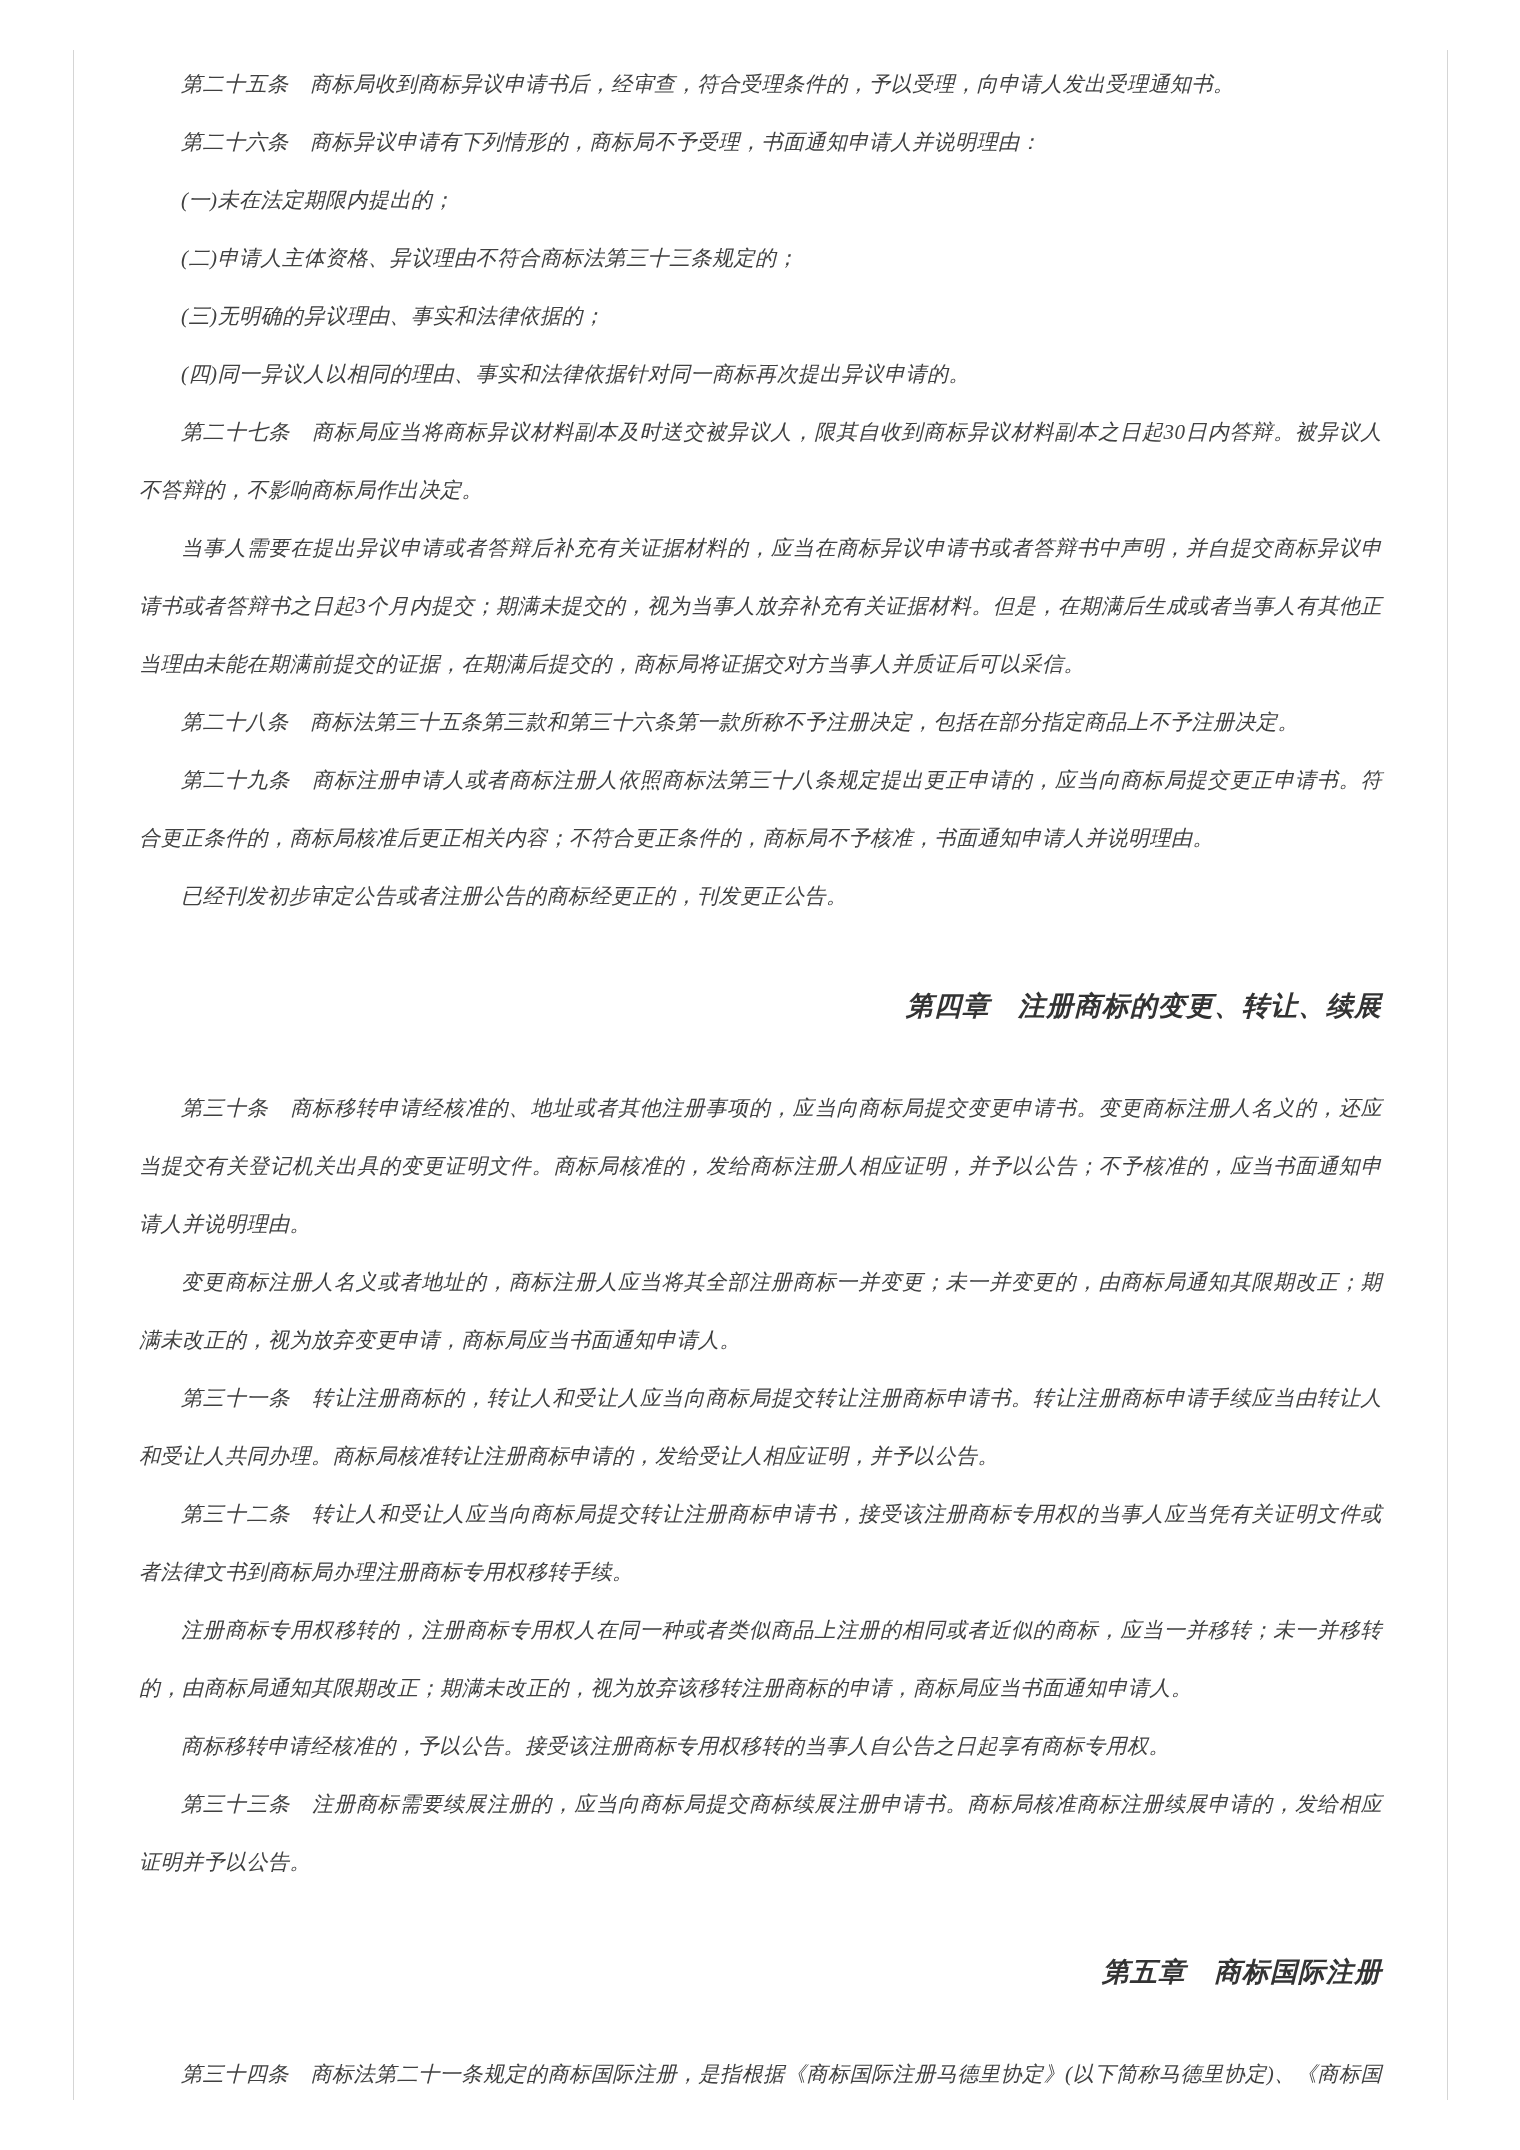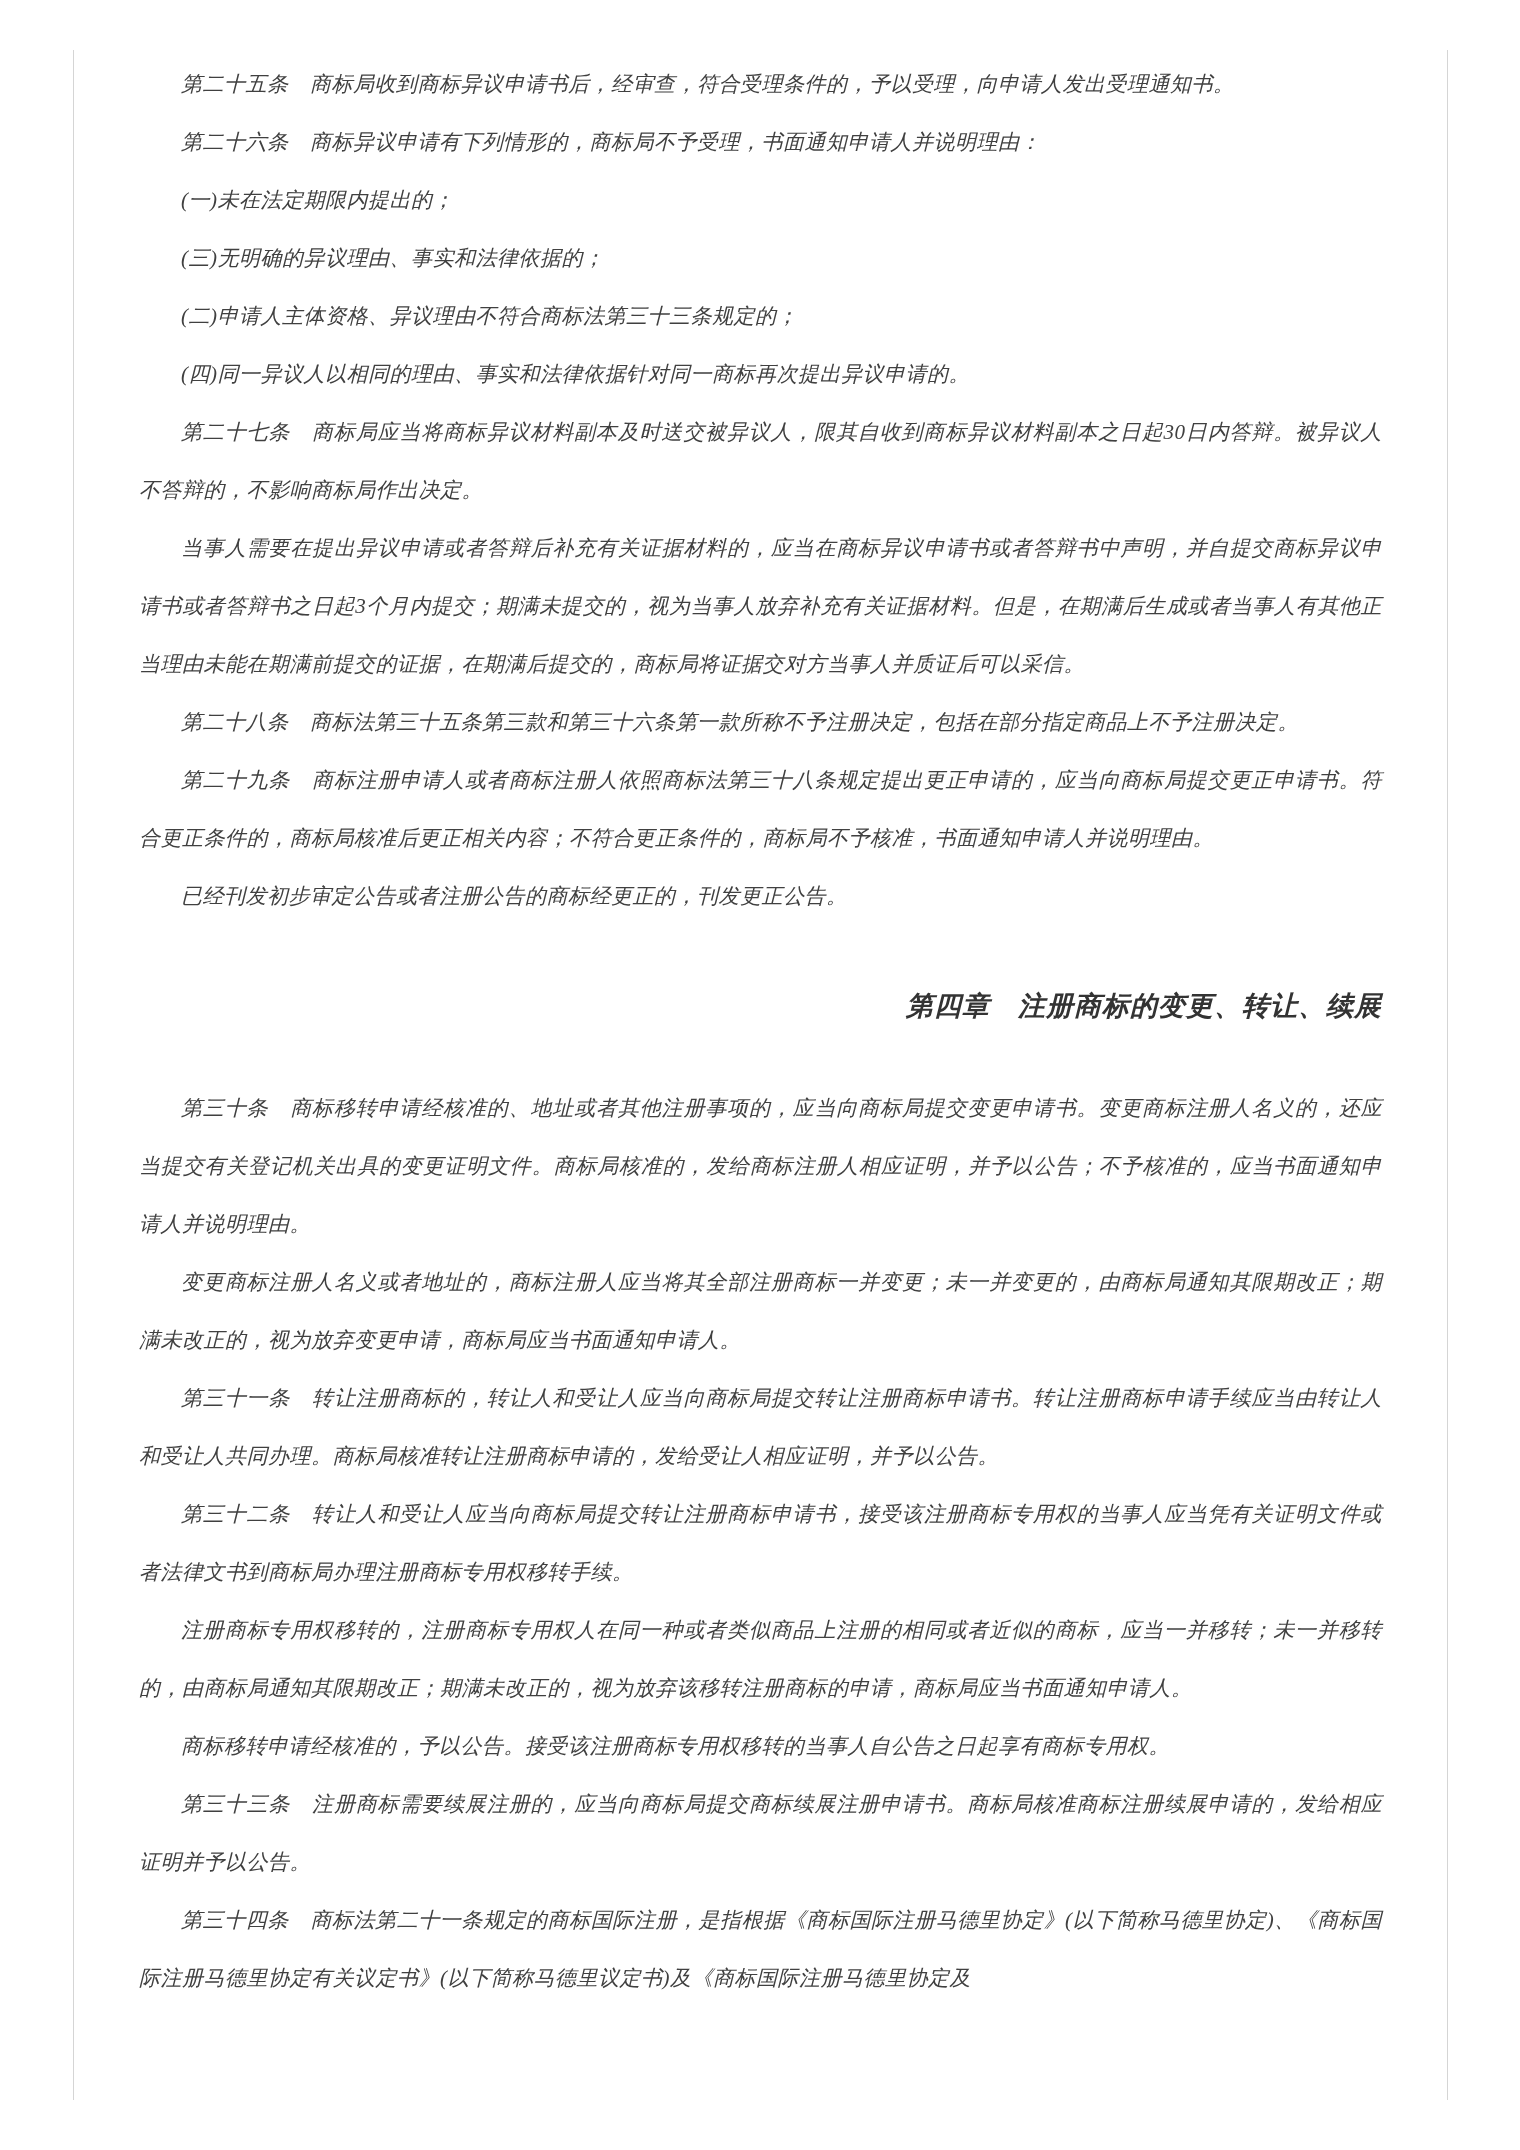--- a/index.html
+++ b/index.html
@@ -51,31 +51,32 @@
   }
 </style>
 </head>
 <body>
 
 <div class="page">
   <div class="content" id="doc-content">
       <p class="body-paragraph">第二十五条　商标局收到商标异议申请书后，经审查，符合受理条件的，予以受理，向申请人发出受理通知书。</p>
       <p class="body-paragraph">第二十六条　商标异议申请有下列情形的，商标局不予受理，书面通知申请人并说明理由：</p>
       <p class="body-paragraph">(一)未在法定期限内提出的；</p>
+      <p class="body-paragraph">(二)申请人主体资格、异议理由不符合商标法第三十三条规定的；</p>
       <p class="body-paragraph">(三)无明确的异议理由、事实和法律依据的；</p>
-      <p class="body-paragraph">(二)申请人主体资格、异议理由不符合商标法第三十三条规定的；</p>
       <p class="body-paragraph">(四)同一异议人以相同的理由、事实和法律依据针对同一商标再次提出异议申请的。</p>
       <p class="body-paragraph">第二十七条　商标局应当将商标异议材料副本及时送交被异议人，限其自收到商标异议材料副本之日起30日内答辩。被异议人不答辩的，不影响商标局作出决定。</p>
       <p class="body-paragraph">当事人需要在提出异议申请或者答辩后补充有关证据材料的，应当在商标异议申请书或者答辩书中声明，并自提交商标异议申请书或者答辩书之日起3个月内提交；期满未提交的，视为当事人放弃补充有关证据材料。但是，在期满后生成或者当事人有其他正当理由未能在期满前提交的证据，在期满后提交的，商标局将证据交对方当事人并质证后可以采信。</p>
       <p class="body-paragraph">第二十八条　商标法第三十五条第三款和第三十六条第一款所称不予注册决定，包括在部分指定商品上不予注册决定。</p>
       <p class="body-paragraph">第二十九条　商标注册申请人或者商标注册人依照商标法第三十八条规定提出更正申请的，应当向商标局提交更正申请书。符合更正条件的，商标局核准后更正相关内容；不符合更正条件的，商标局不予核准，书面通知申请人并说明理由。</p>
       <p class="body-paragraph">已经刊发初步审定公告或者注册公告的商标经更正的，刊发更正公告。</p>
       <h2 class="chapter-heading">第四章　注册商标的变更、转让、续展</h2>
       <p class="body-paragraph">第三十条　商标移转申请经核准的、地址或者其他注册事项的，应当向商标局提交变更申请书。变更商标注册人名义的，还应当提交有关登记机关出具的变更证明文件。商标局核准的，发给商标注册人相应证明，并予以公告；不予核准的，应当书面通知申请人并说明理由。</p>
       <p class="body-paragraph">变更商标注册人名义或者地址的，商标注册人应当将其全部注册商标一并变更；未一并变更的，由商标局通知其限期改正；期满未改正的，视为放弃变更申请，商标局应当书面通知申请人。</p>
       <p class="body-paragraph">第三十一条　转让注册商标的，转让人和受让人应当向商标局提交转让注册商标申请书。转让注册商标申请手续应当由转让人和受让人共同办理。商标局核准转让注册商标申请的，发给受让人相应证明，并予以公告。</p>
       <p class="body-paragraph">第三十二条　转让人和受让人应当向商标局提交转让注册商标申请书，接受该注册商标专用权的当事人应当凭有关证明文件或者法律文书到商标局办理注册商标专用权移转手续。</p>
       <p class="body-paragraph">注册商标专用权移转的，注册商标专用权人在同一种或者类似商品上注册的相同或者近似的商标，应当一并移转；未一并移转的，由商标局通知其限期改正；期满未改正的，视为放弃该移转注册商标的申请，商标局应当书面通知申请人。</p>
       <p class="body-paragraph">商标移转申请经核准的，予以公告。接受该注册商标专用权移转的当事人自公告之日起享有商标专用权。</p>
       <p class="body-paragraph">第三十三条　注册商标需要续展注册的，应当向商标局提交商标续展注册申请书。商标局核准商标注册续展申请的，发给相应证明并予以公告。</p>
+      <h2 class="chapter-heading">第五章　商标国际注册</h2>
       <p class="body-paragraph">第三十四条　商标法第二十一条规定的商标国际注册，是指根据《商标国际注册马德里协定》(以下简称马德里协定)、《商标国际注册马德里协定有关议定书》(以下简称马德里议定书)及《商标国际注册马德里协定及</p>
     </div>
 </div>
 
 </body></html>

